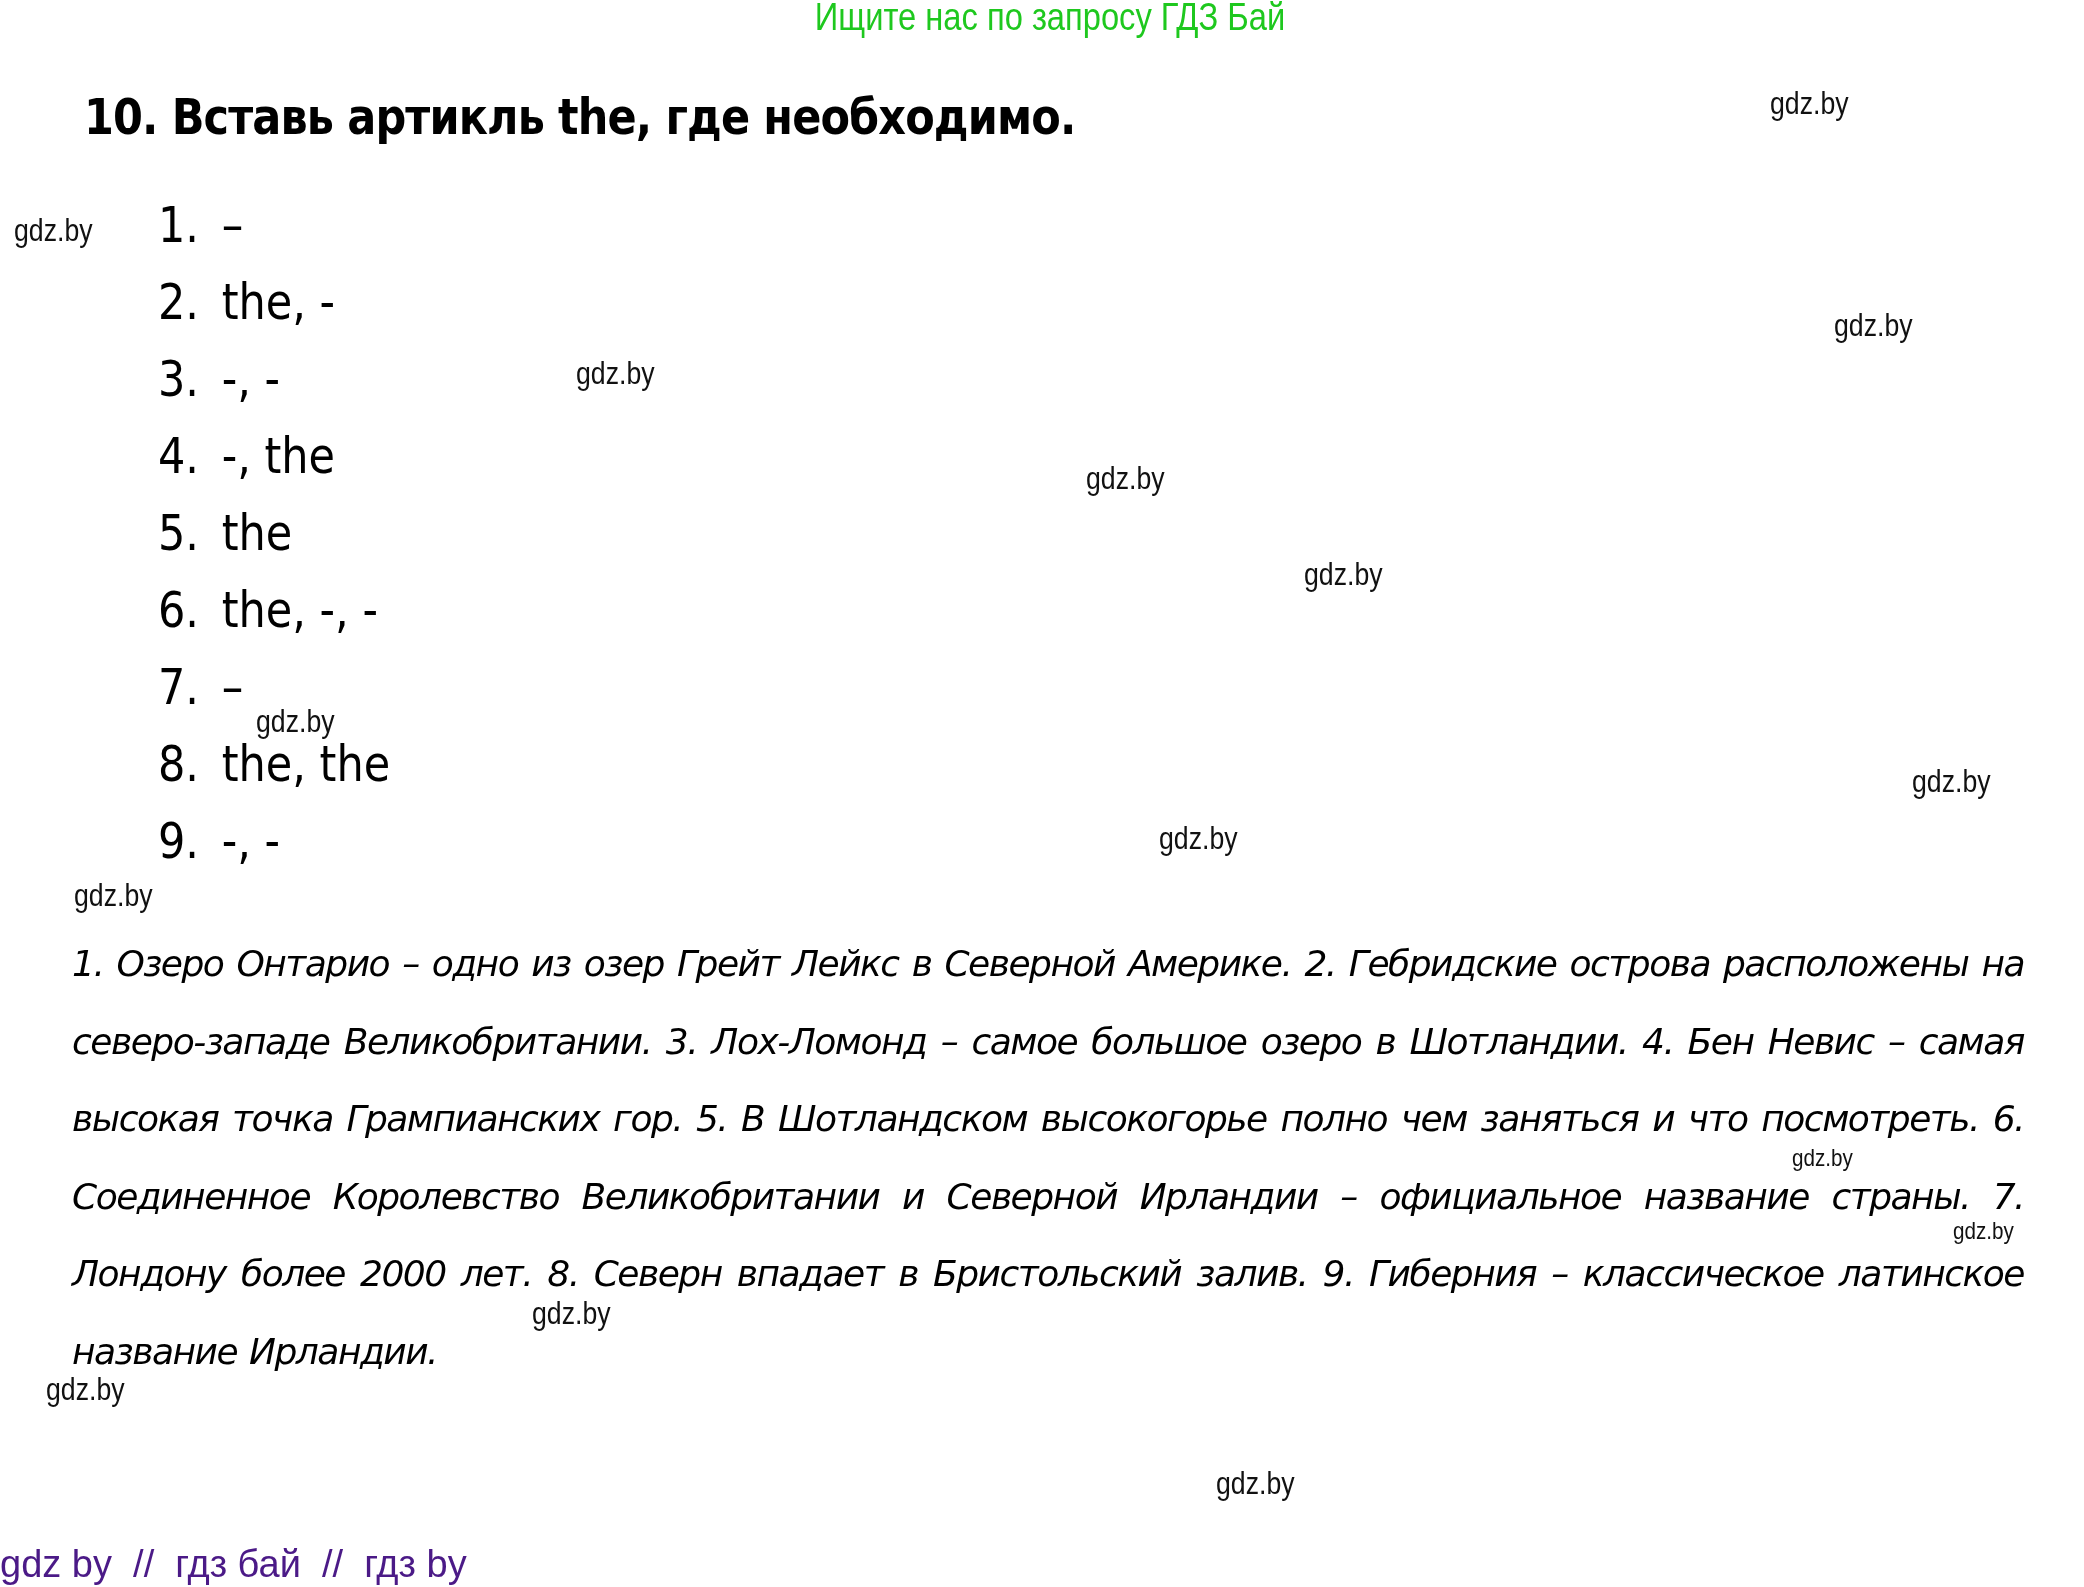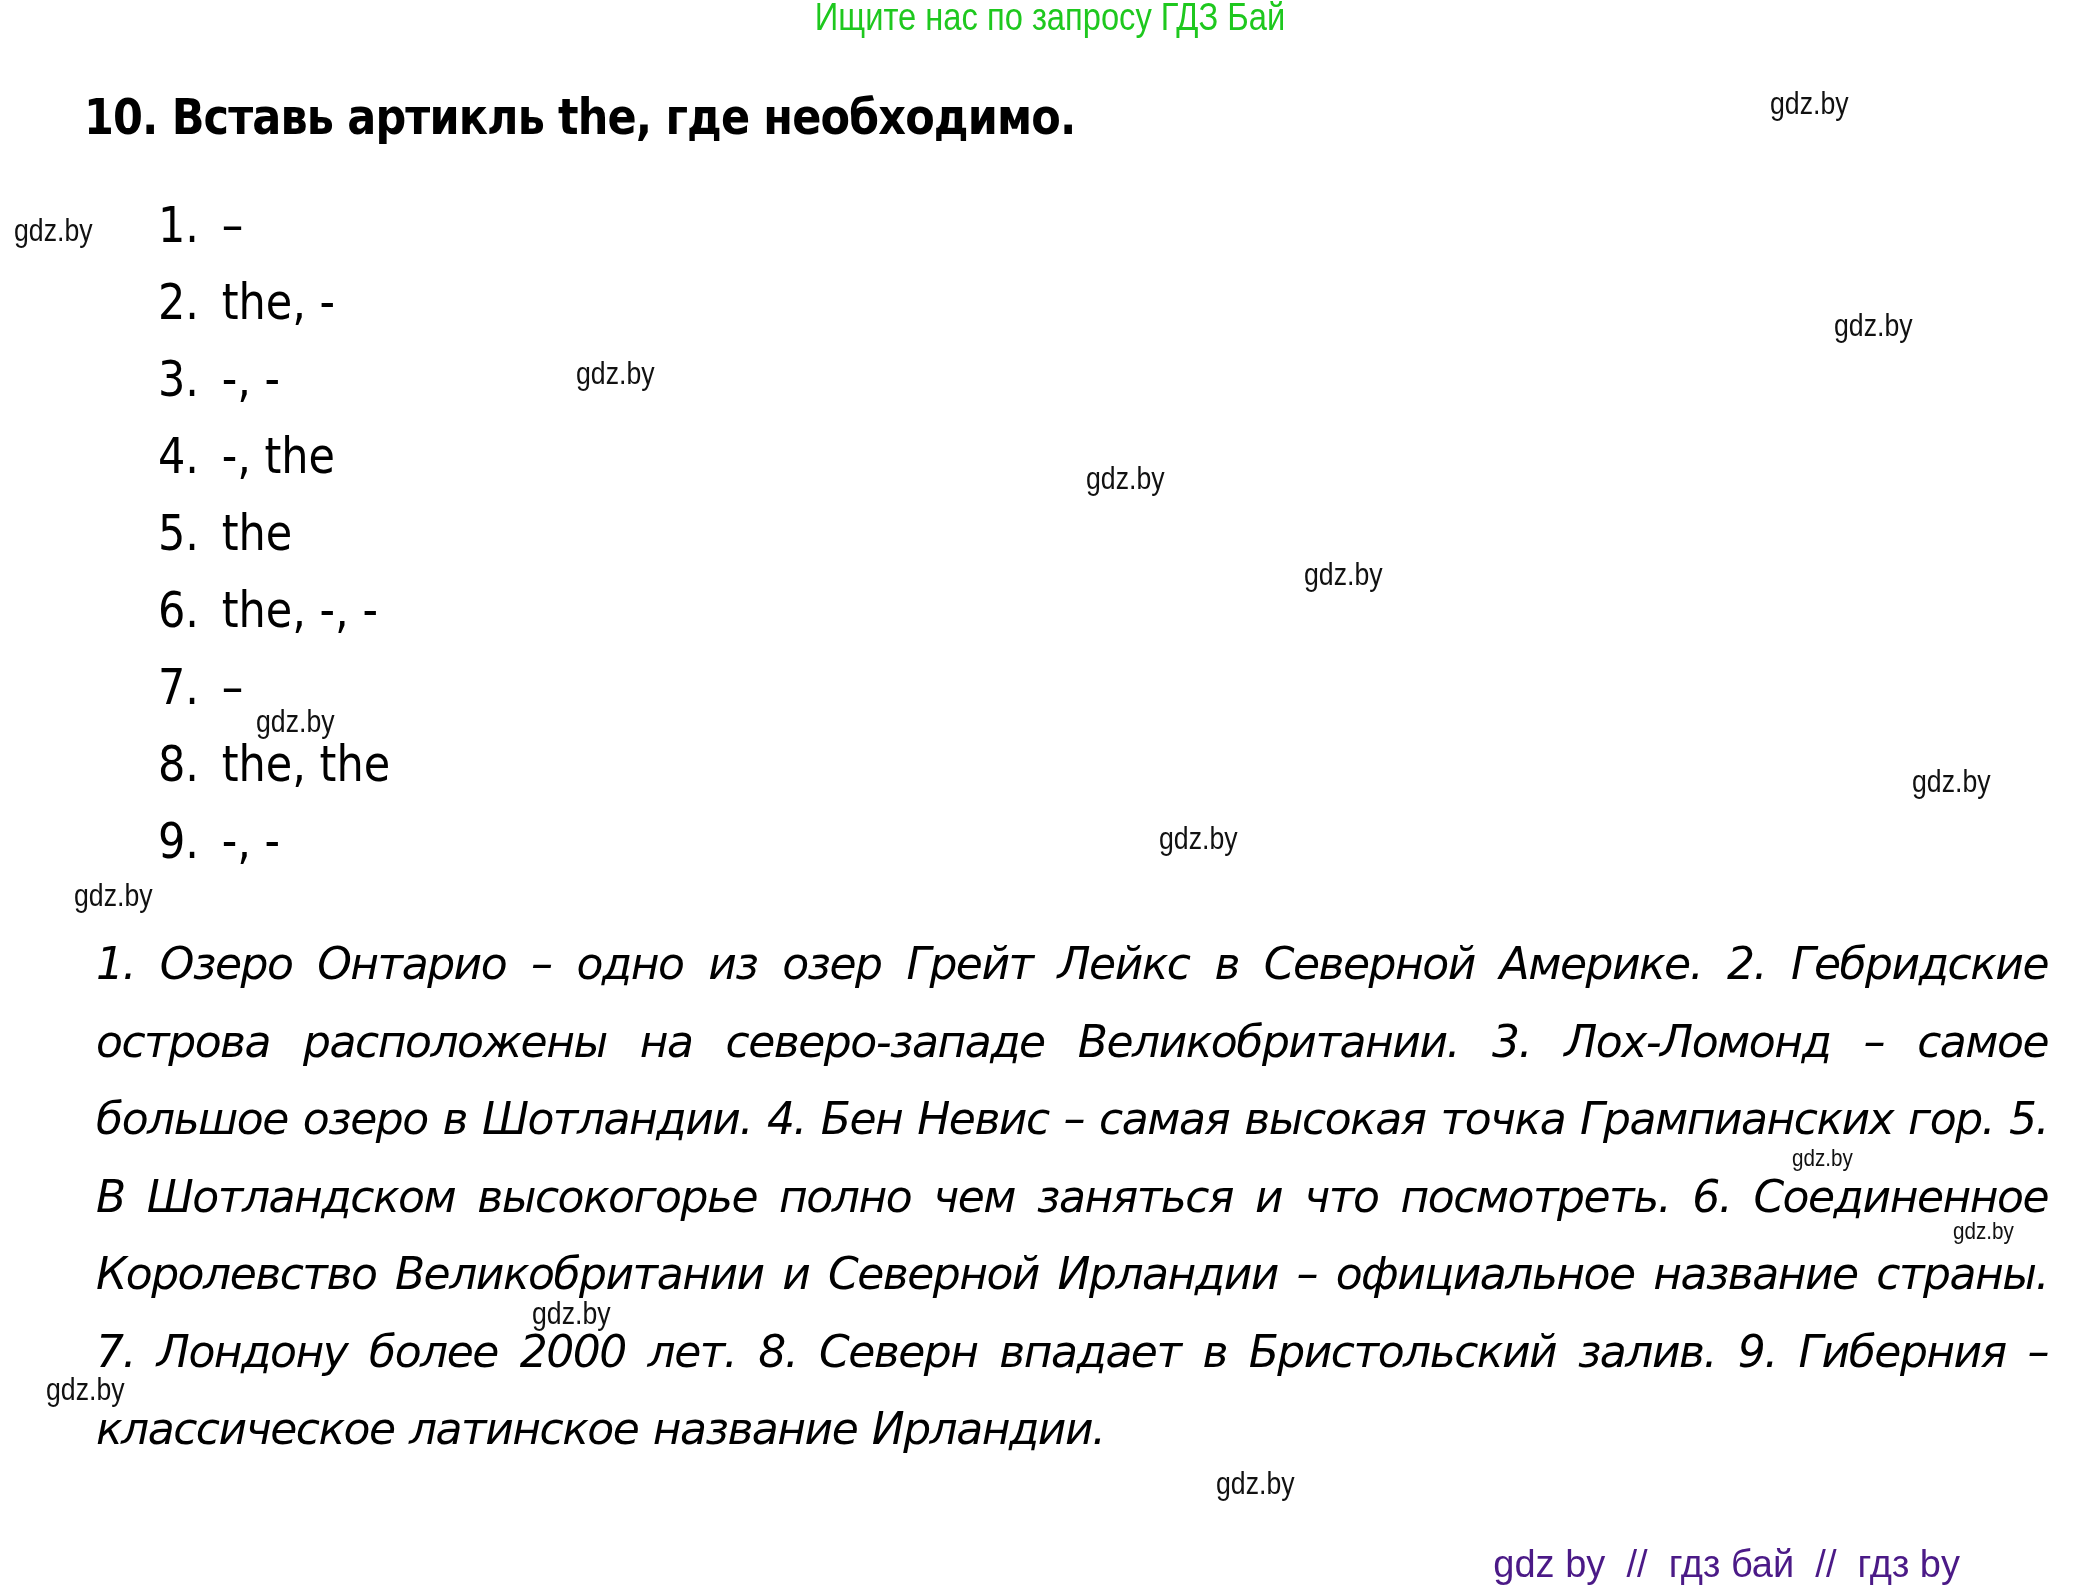--- a/index.html
+++ b/index.html
@@ -18,33 +18,33 @@
       letter-spacing: -1px; transform: scaleX(0.86); transform-origin: left top;
       white-space: nowrap;
     }
     .answers { position: absolute; left: 158px; top: 196px; margin: 0; padding: 0; list-style: none; }
     .answers li {
       height: 77px; font-family: "DejaVu Sans", sans-serif; font-size: 50px;
       white-space: nowrap; transform: scaleX(0.86); transform-origin: left top;
     }
     .answers .num { display: inline-block; width: 74px; }
     .translation {
-      position: absolute; left: 96px; top: 925px; width: 1952px;
-      font-family: "DejaVu Sans", sans-serif; font-style: italic; font-size: 44px;
+      position: absolute; left: 72px; top: 925px; width: 1952px;
+      font-family: "DejaVu Sans", sans-serif; font-style: italic; font-size: 36px;
       line-height: 77.5px; text-align: justify; letter-spacing: -1.5px;
       word-spacing: 2px;
     }
     .wm {
       position: absolute; font-family: "Liberation Sans", sans-serif;
       font-size: 31px; color: #111; white-space: nowrap;
       transform: scaleX(0.86); transform-origin: left top;
     }
     .wm.small { font-size: 24px; }
     .footer {
-      position: absolute; left: 0; top: 1543px; width: 1960px; text-align: right;
+      position: absolute; left: 0; top: 1543px; width: 1960px; text-align: left;
       font-family: "Liberation Sans", sans-serif; font-size: 38px; color: #4b1a87;
       white-space: pre;
     }
   </style>
 </head>
 <body>
 
 <div class="promo">Ищите нас по запросу ГДЗ Бай</div>
 
 <div class="title">10. Вставь артикль the, где необходимо.</div>

